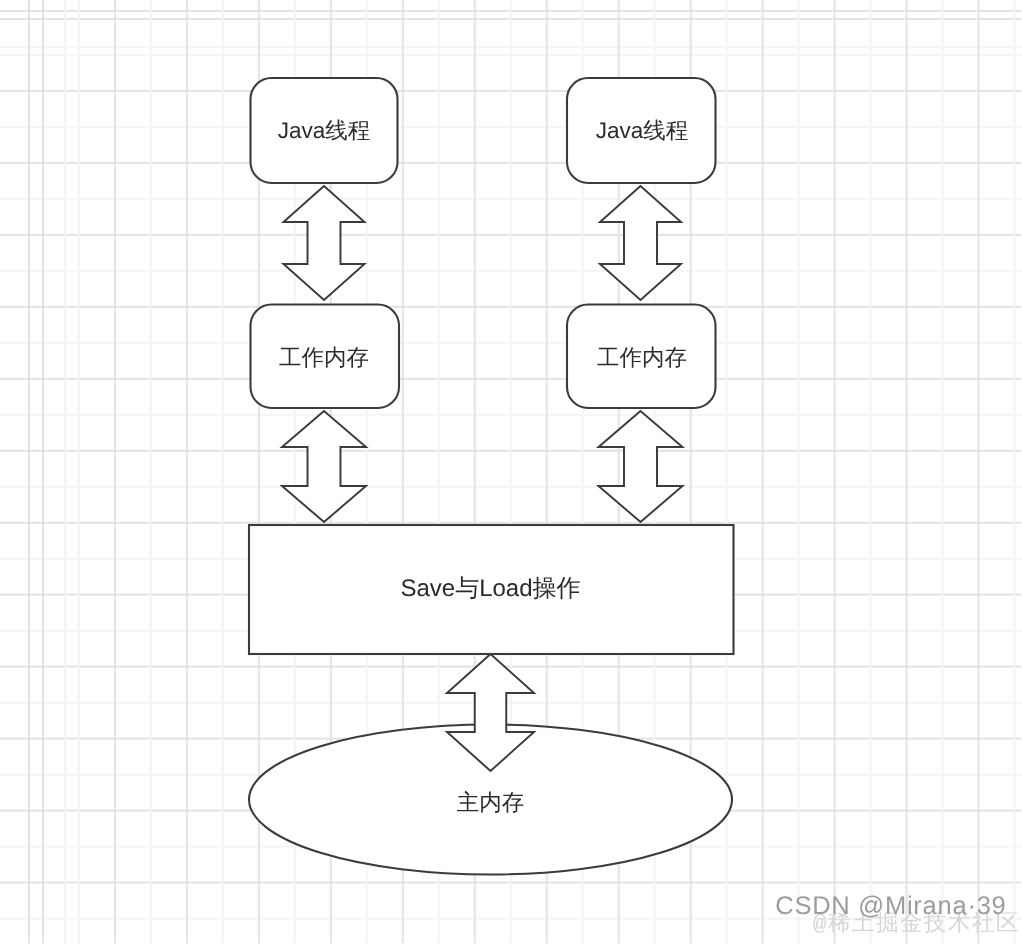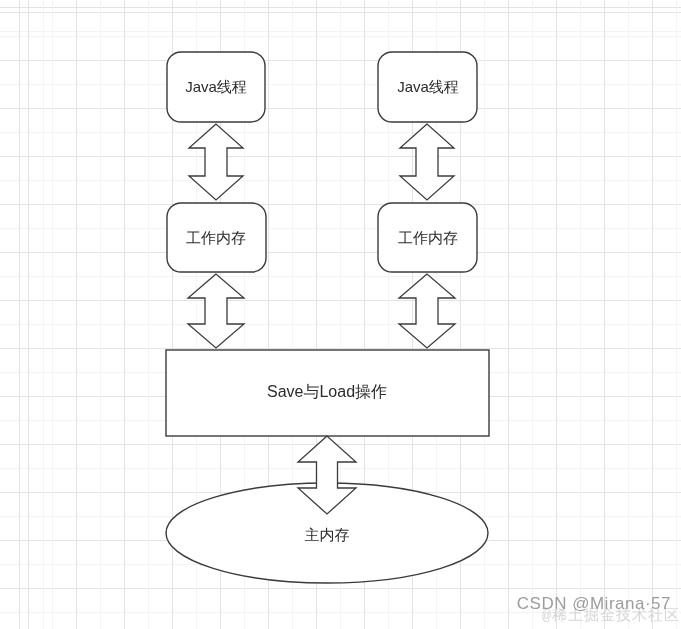--- a/index.html
+++ b/index.html
@@ -62,14 +62,14 @@
 
     <g>
       <ellipse class="node" cx="327" cy="533" rx="161" ry="50"></ellipse>
       <text class="nlabel" x="327" y="540">主内存</text>
     </g>
 
     <path class="arrow" d="M327 436 L298 462 L316.5 462 L316.5 488 L298 488 L327 514 L356 488 L337.5 488 L337.5 462 L356 462 Z"></path>
   </svg>
 
   <div class="wm wm-juejin">@稀土掘金技术社区</div>
-  <div class="wm wm-csdn">CSDN @Mirana·57</div>
+  <div class="wm wm-csdn">CSDN @Mirana·39</div>
 </div>
 
 </body></html>

